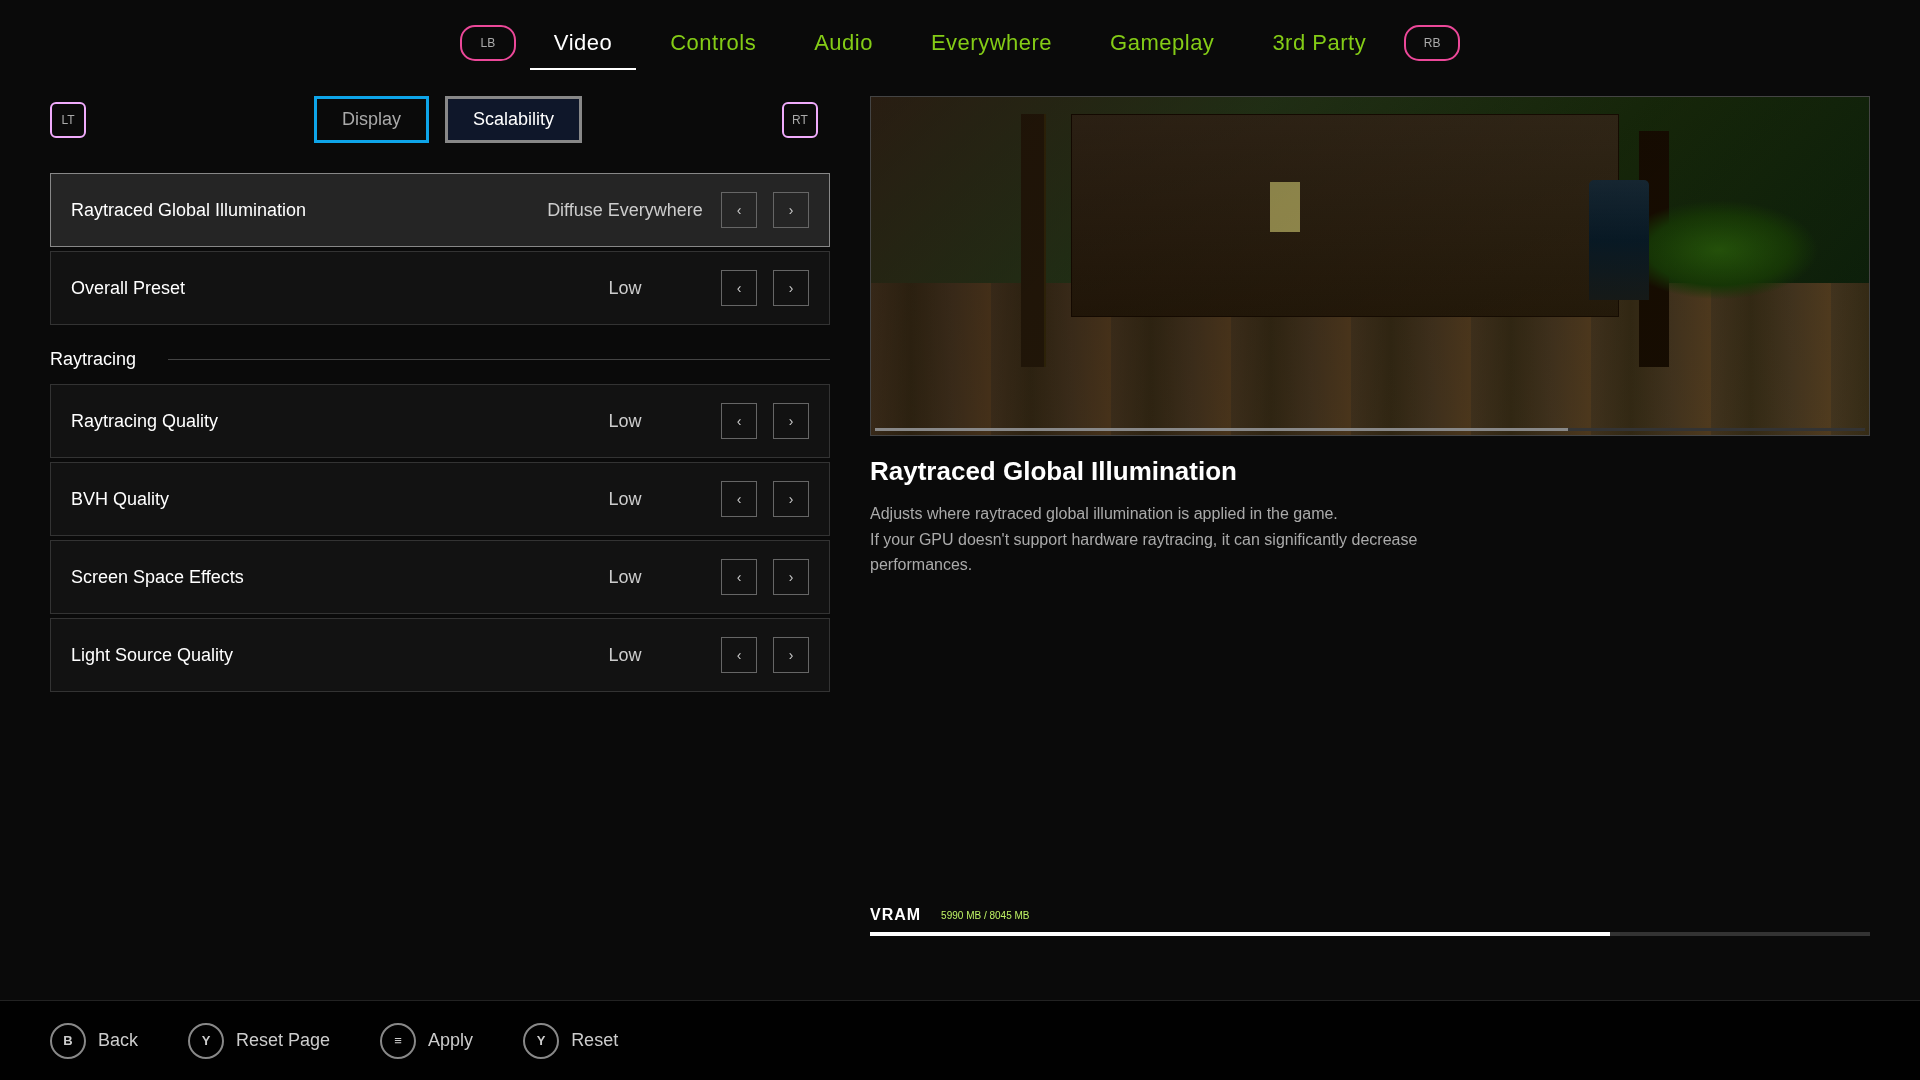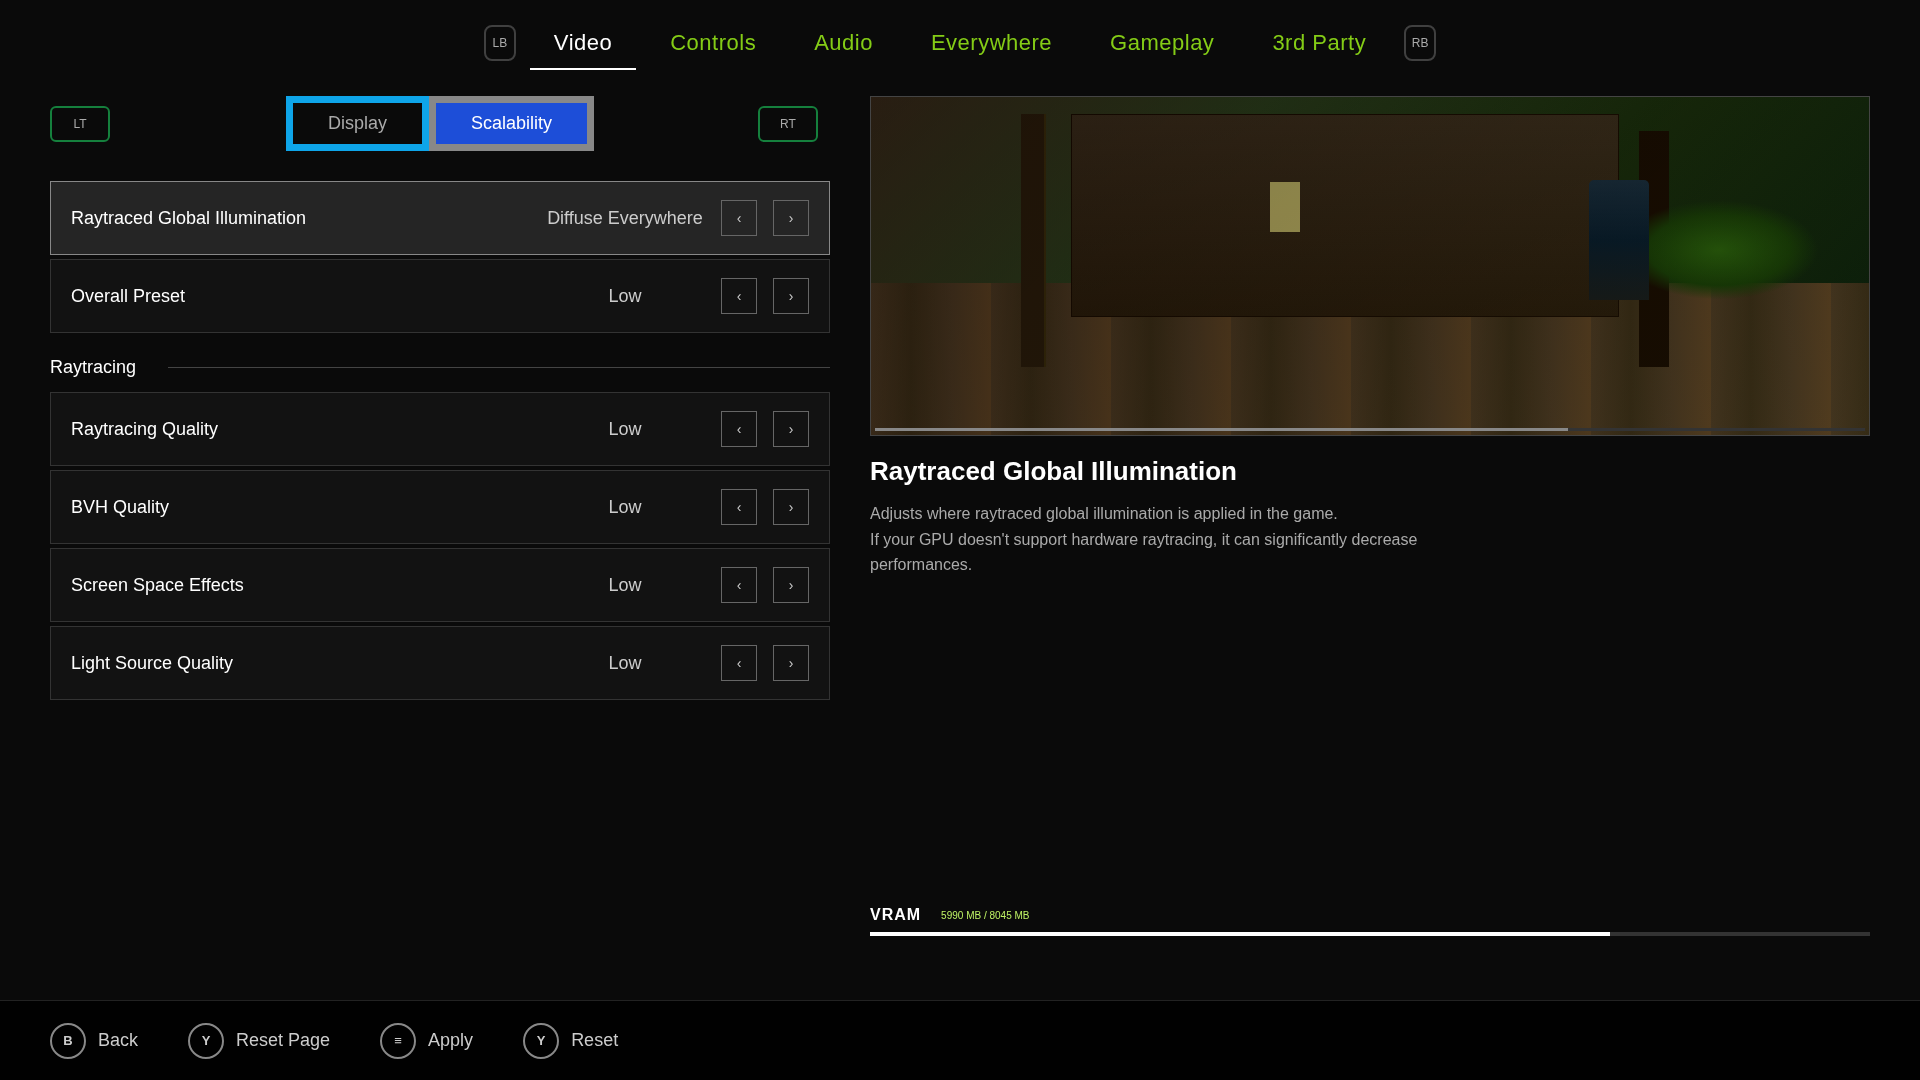--- a/index.html
+++ b/index.html
@@ -18,24 +18,24 @@
     .top-nav {
       display: flex;
       align-items: center;
       justify-content: center;
       gap: 10px;
       padding: 20px 0 10px;
       position: relative;
     }
 
     .nav-bumper {
-      width: 32px;
+      width: 56px;
       height: 36px;
-      border: 2px solid #404040;
-      border-radius: 8px;
+      border: 2px solid #ec4899;
+      border-radius: 15px;
       display: flex;
       align-items: center;
       justify-content: center;
       font-size: 12px;
       color: #aaa;
       margin: 0 4px;
     }
 
     .nav-tab {
       padding: 10px 24px;
@@ -79,52 +79,53 @@
     .sub-tabs {
       display: flex;
       align-items: center;
       justify-content: center;
       gap: 0;
       margin-bottom: 30px;
       position: relative;
     }
 
     .sub-tab-bumper {
-      width: 60px;
+      width: 36px;
       height: 36px;
-      border: 2px solid #15803d;
+      border: 2px solid #f0abfc;
       border-radius: 6px;
       display: flex;
       align-items: center;
       justify-content: center;
       font-size: 12px;
       color: #aaa;
       position: absolute;
     }
 
     .sub-tab-bumper.left { left: 0; }
     .sub-tab-bumper.right { right: 12px; }
 
     .sub-tabs-center {
       display: flex;
       gap: 0;
     }
 
     .sub-tab {
-      padding: 10px 35px;
+      padding: 10px 25px;
       font-size: 18px;
       color: #aaa;
-      border: 7px solid #0ea5e9;
+      border: 3px solid #0ea5e9;
       cursor: pointer;
       background: transparent;
+      margin-left: 16px;
     }
 
     .sub-tab.active {
       color: #ffffff;
-      background: #1d4ed8;
+      background: #0f172a;
       border-color: #888;
     }
 
     
     .settings-list {
       display: flex;
       flex-direction: column;
       gap: 4px;
       overflow-y: auto;
       max-height: 580px;

